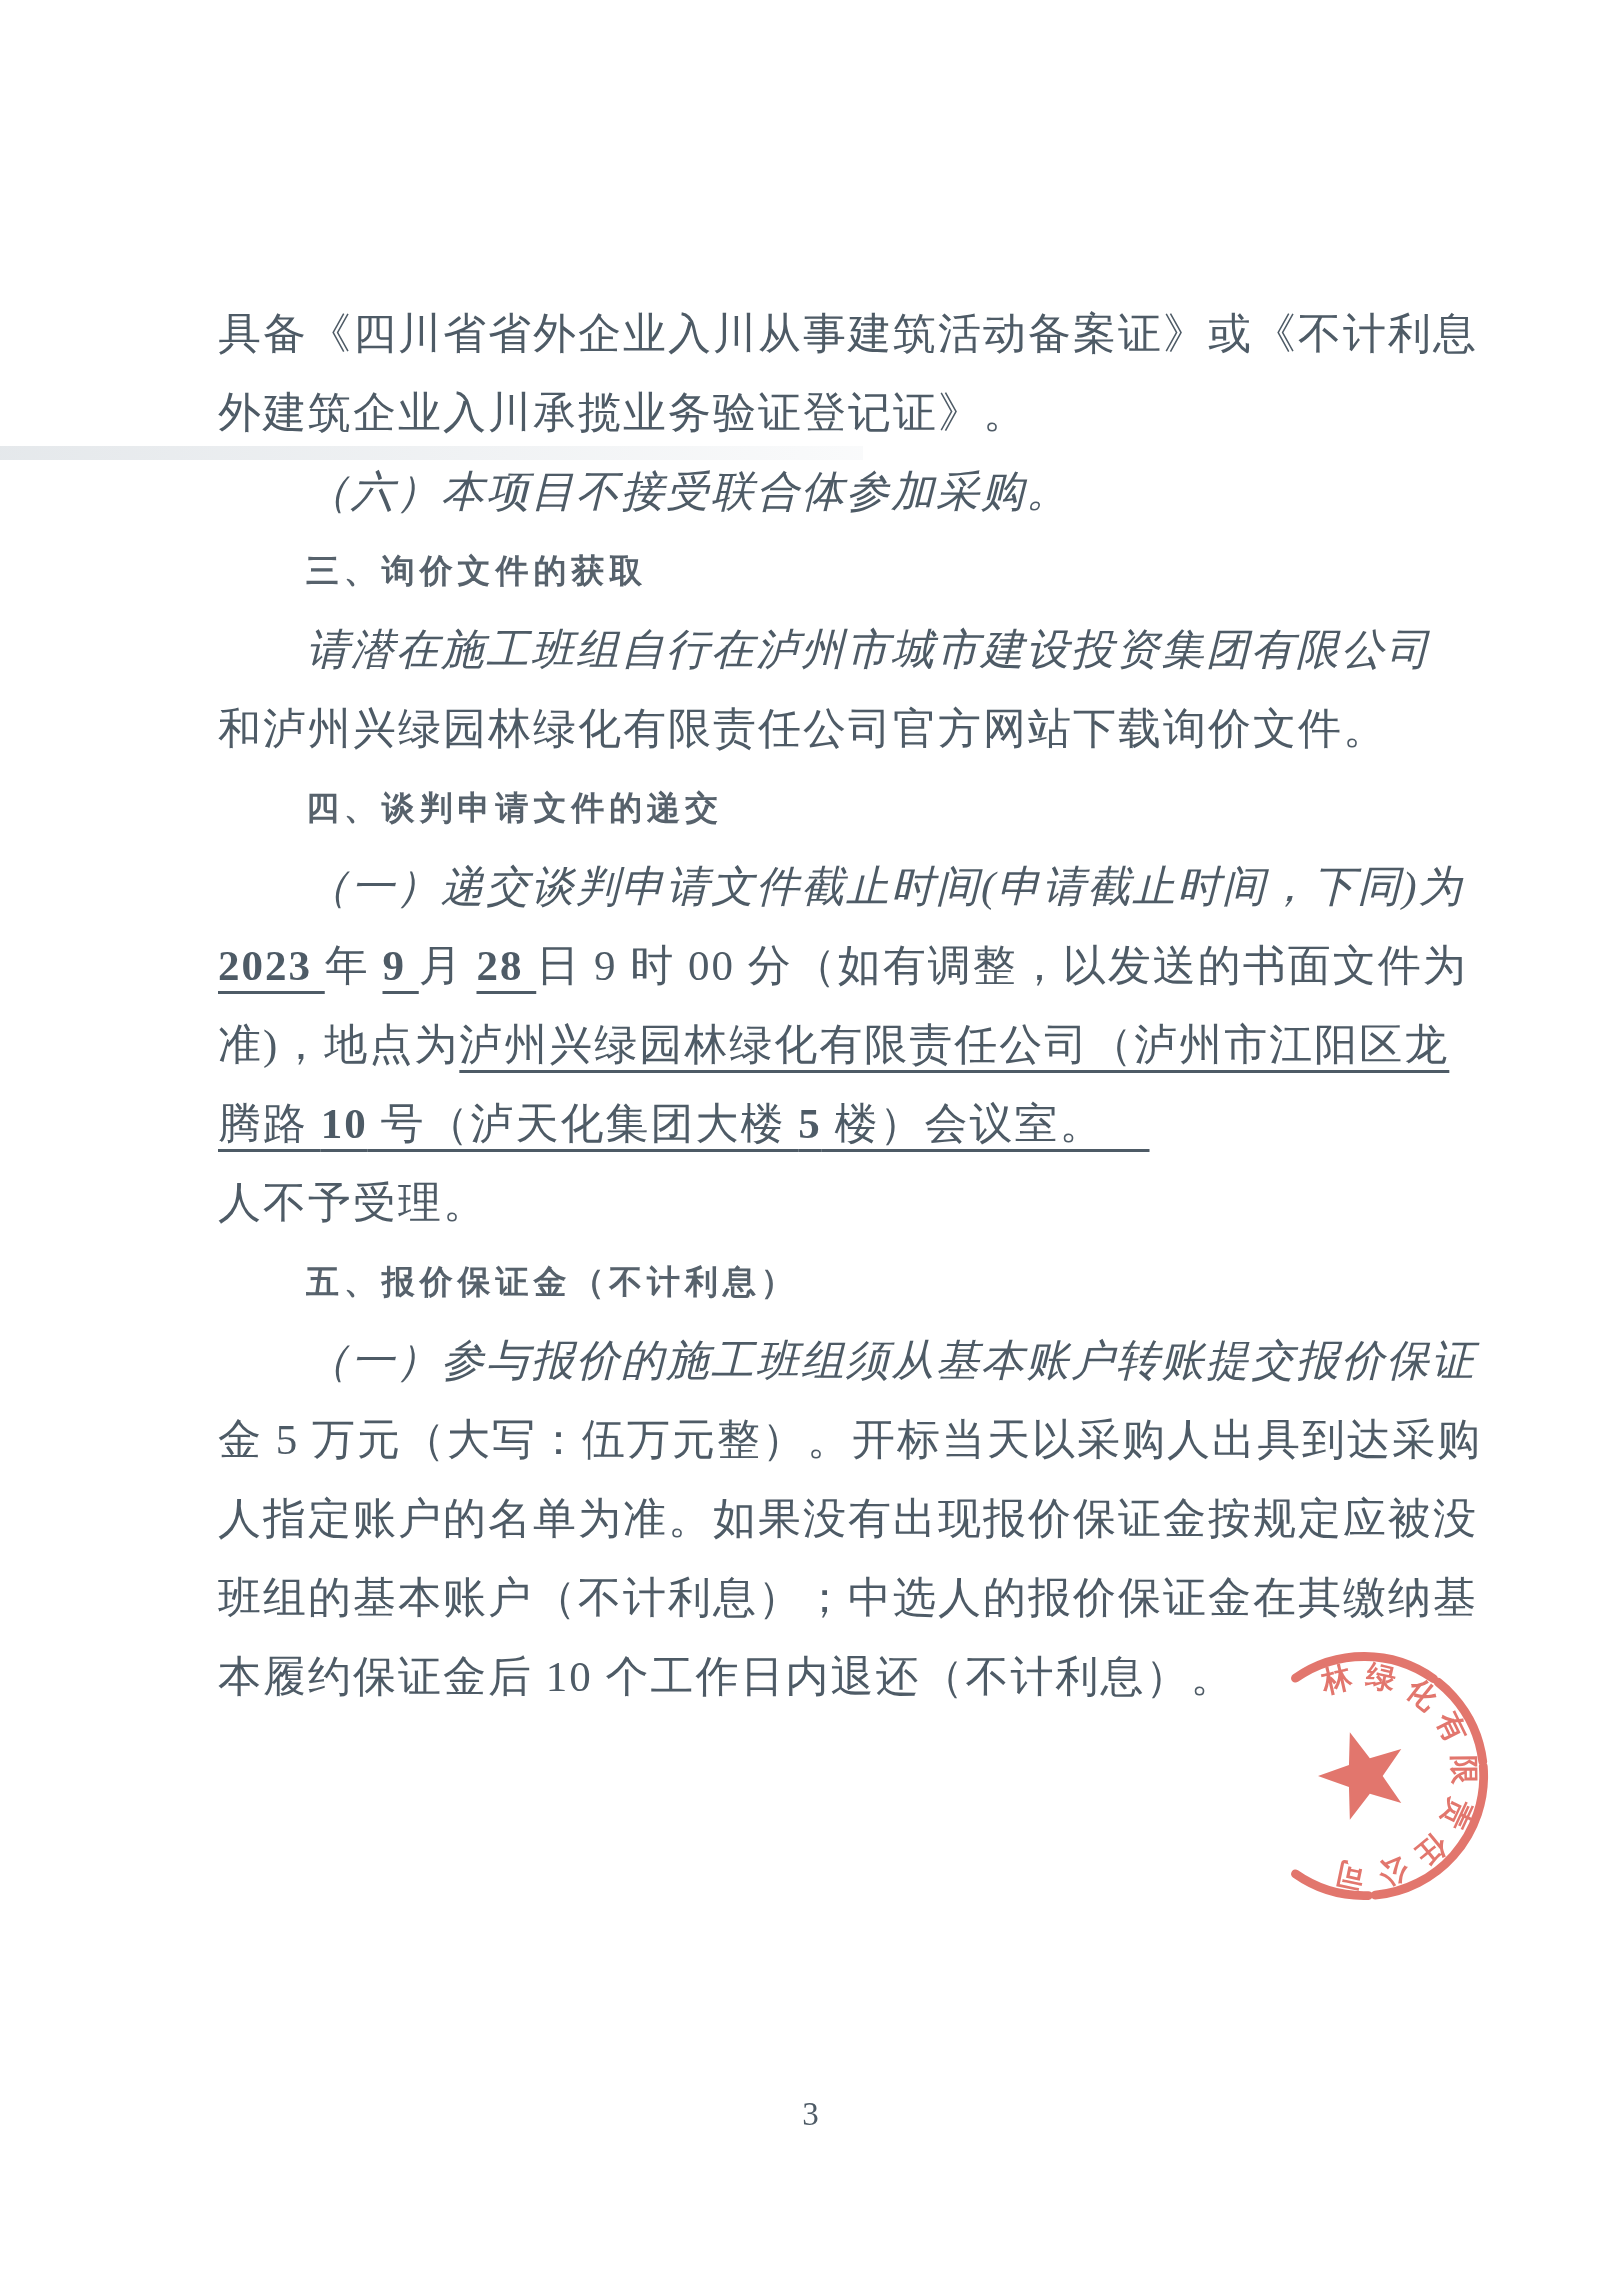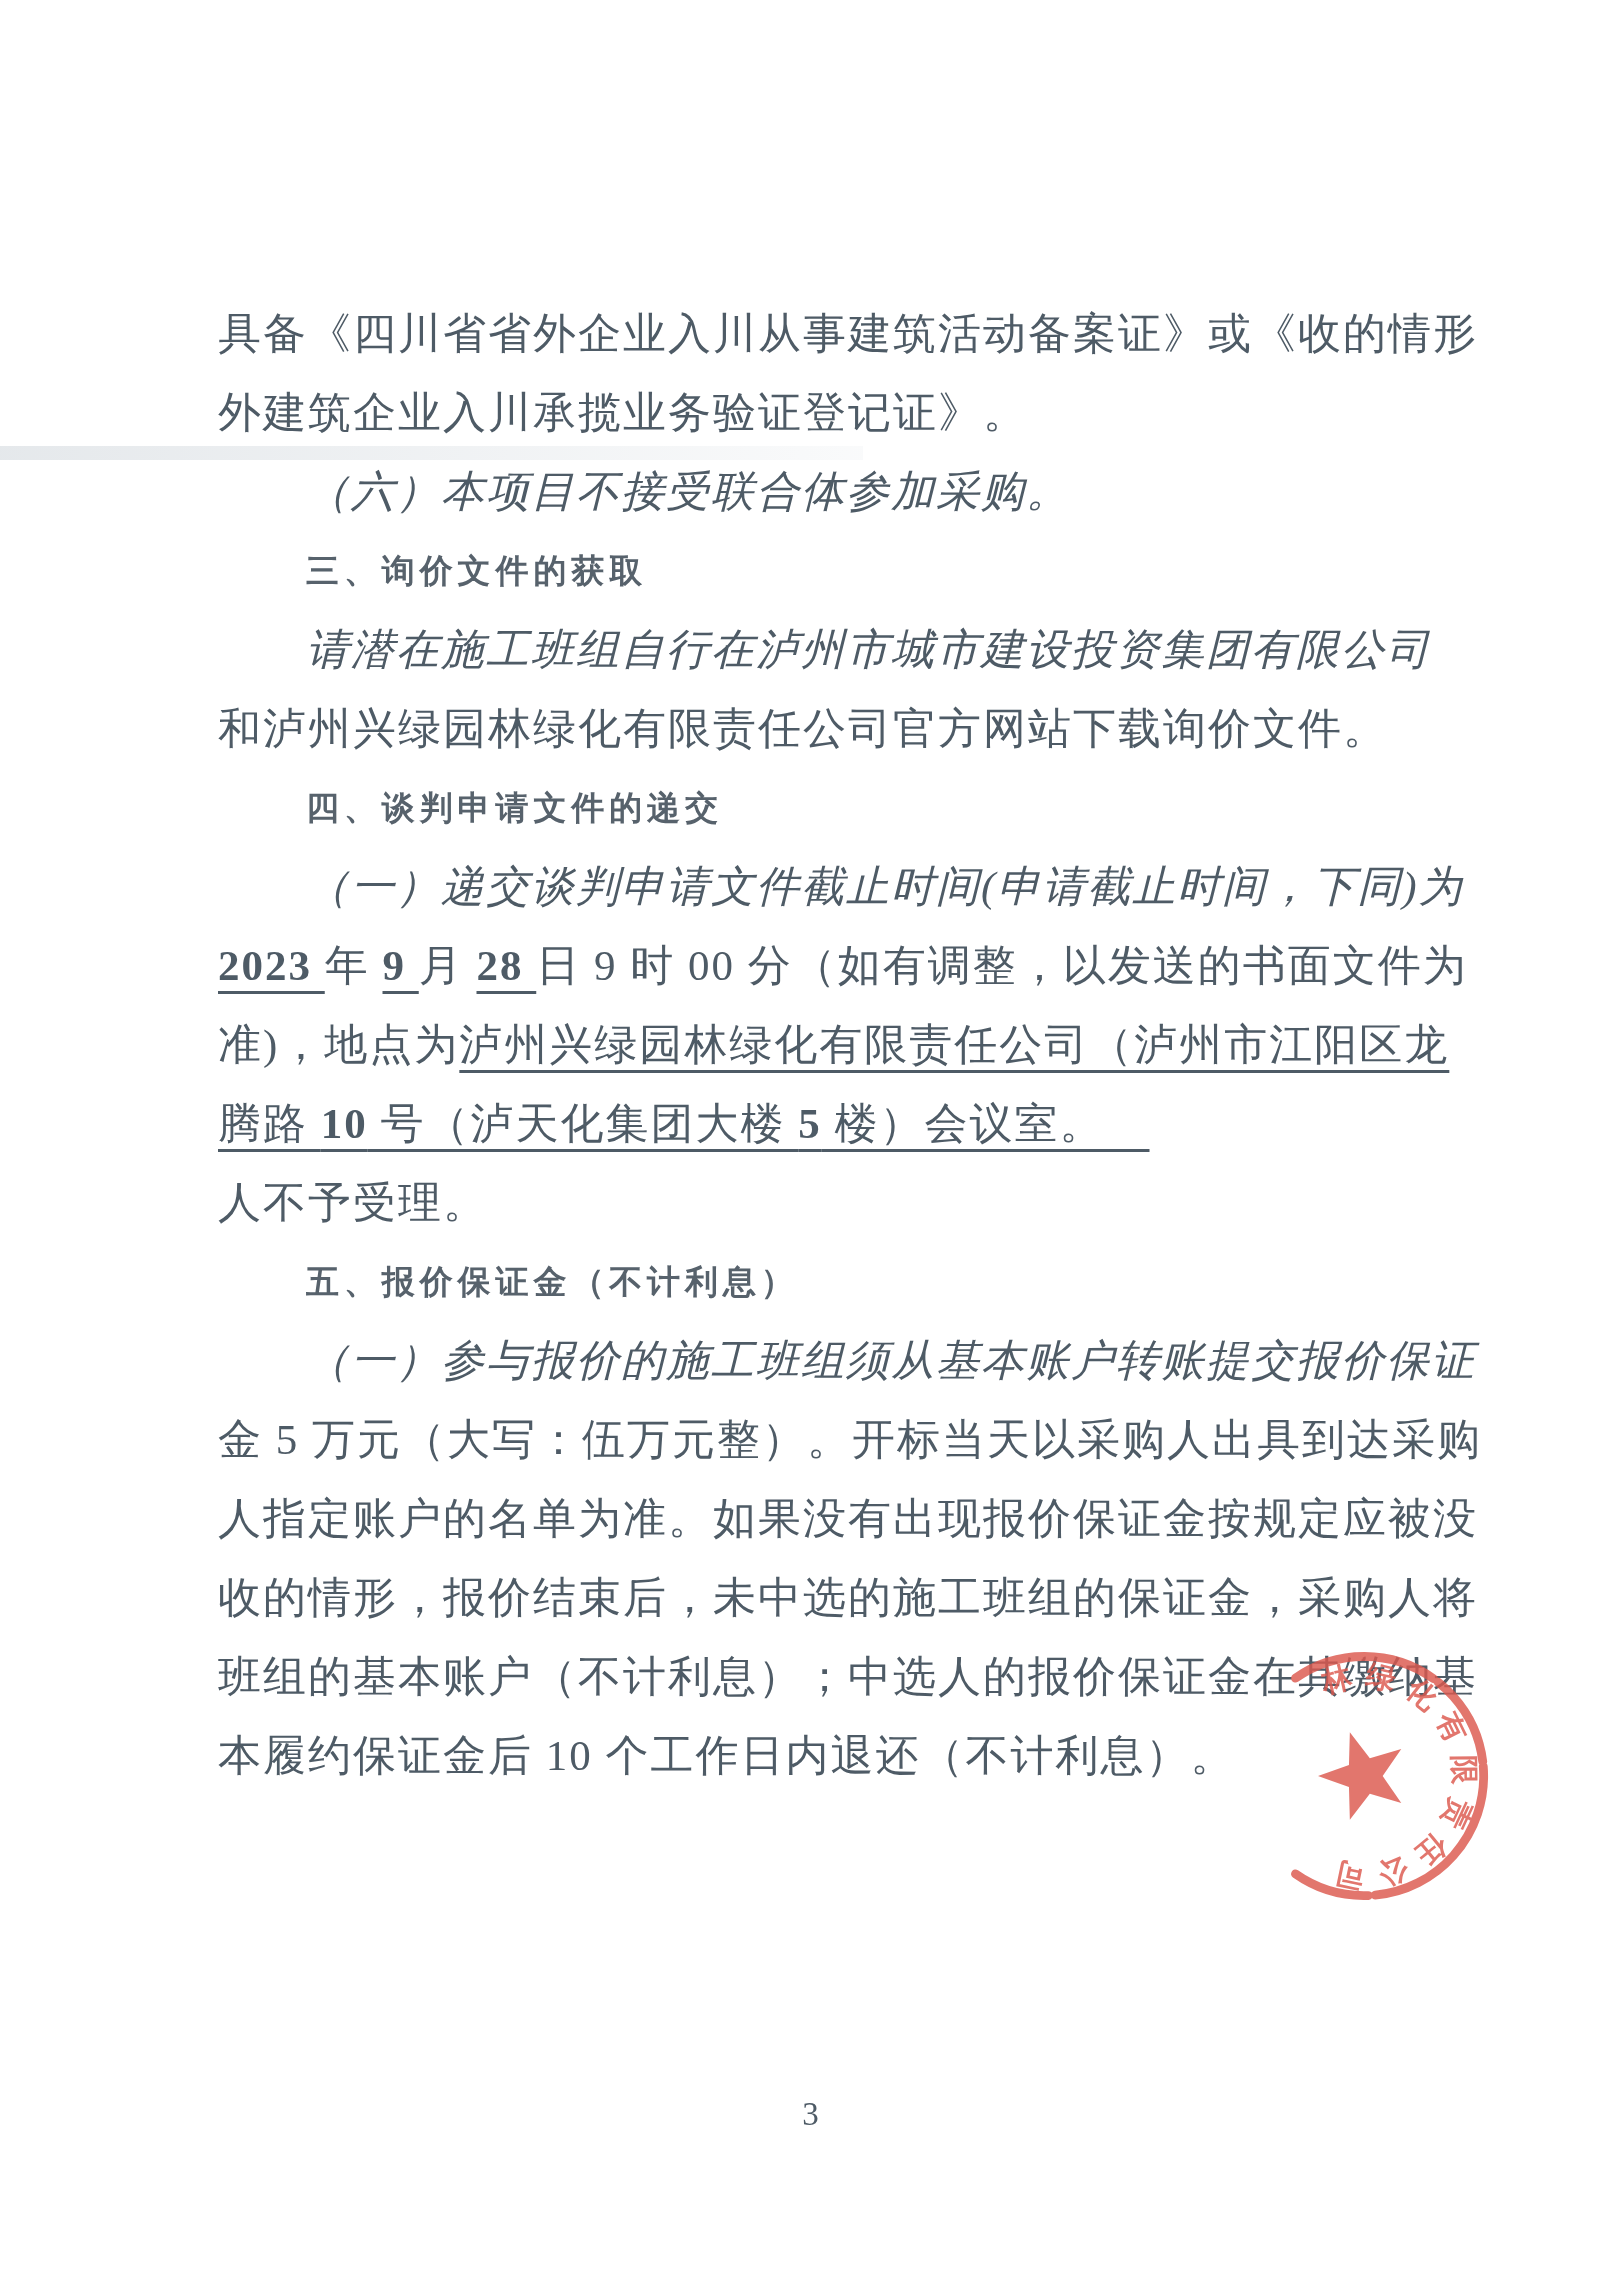--- a/index.html
+++ b/index.html
@@ -53,37 +53,36 @@
   }
 </style>
 </head>
 <body>
 
 <div class="page">
 
   <div class="scan-streak"></div>
 
   <div class="doc-body" id="doc-body">
-      <div class="line body"><span>具备《四川省省外企业入川从事建筑活动备案证》或《收的情形</span></div>
+      <div class="line body"><span>具备《四川省省外企业入川从事建筑活动备案证》或《不计利息</span></div>
       <div class="line body"><span>外建筑企业入川承揽业务验证登记证》。</span></div>
       <div class="line indent"><span>（六）本项目不接受联合体参加采购。</span></div>
       <div class="line heading"><span>三、询价文件的获取</span></div>
       <div class="line indent"><span>请潜在施工班组自行在泸州市城市建设投资集团有限公司</span></div>
       <div class="line body"><span>和泸州兴绿园林绿化有限责任公司官方网站下载询价文件。</span></div>
       <div class="line heading"><span>四、谈判申请文件的递交</span></div>
       <div class="line indent"><span>（一）递交谈判申请文件截止时间(申请截止时间，下同)为</span></div>
       <div class="line body"><span class="u b">2023 </span><span>年 </span><span class="u b">9 </span><span>月 </span><span class="u b">28 </span><span>日 9 时 00 分（如有调整，以发送的书面文件为</span></div>
       <div class="line body"><span>准)，地点为</span><span class="u">泸州兴绿园林绿化有限责任公司（泸州市江阳区龙</span></div>
       <div class="line body"><span class="u">腾路 </span><span class="u b">10</span><span class="u"> 号（泸天化集团大楼 </span><span class="u b">5</span><span class="u"> 楼）会议室。　</span></div>
       <div class="line body"><span>人不予受理。</span></div>
       <div class="line heading"><span>五、报价保证金（不计利息）</span></div>
       <div class="line indent"><span>（一）参与报价的施工班组须从基本账户转账提交报价保证</span></div>
       <div class="line body"><span>金 5 万元（大写：伍万元整）。开标当天以采购人出具到达采购</span></div>
       <div class="line body"><span>人指定账户的名单为准。如果没有出现报价保证金按规定应被没</span></div>
-      <div class="line body"><span>收的情形，报价结束后，未中选的施工班组的保证金，采购人将</span></div>
       <div class="line body"><span>班组的基本账户（不计利息）；中选人的报价保证金在其缴纳基</span></div>
       <div class="line body"><span>本履约保证金后 10 个工作日内退还（不计利息）。</span></div>
     </div>
 
   <svg class="stamp" viewBox="0 0 300 300" xmlns="http://www.w3.org/2000/svg">
 
     <path d="M 77 47.1 A 122 122 0 1 1 77 246.9" fill="none" stroke="#dc584e" stroke-width="9" stroke-dasharray="150 6 95 5 190 7 110 6" stroke-linecap="round"></path>
 
     <polygon points="100,147 131.6,158.2 132.5,191.7 152.9,165.1 185,174.6 166,147 185,119.4 152.9,128.9 132.5,102.3 131.6,135.8" fill="#dc584e"></polygon>
 

